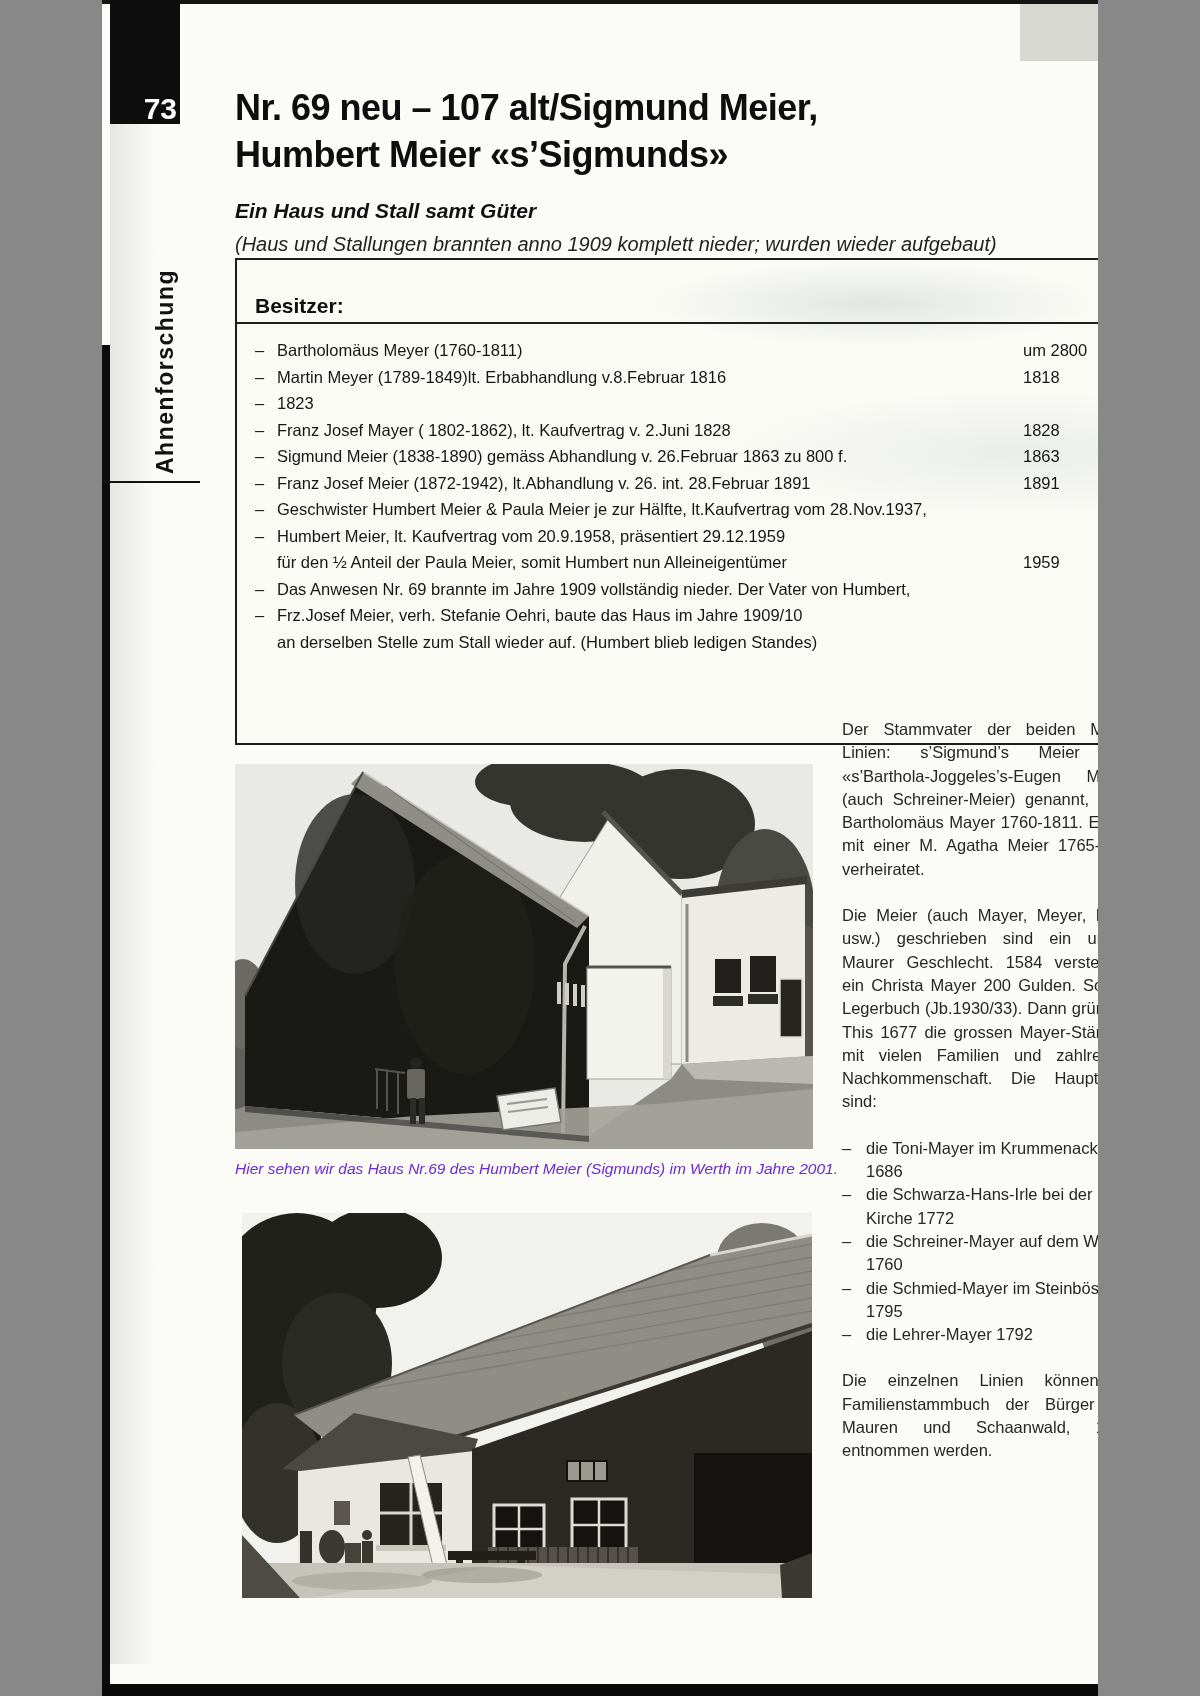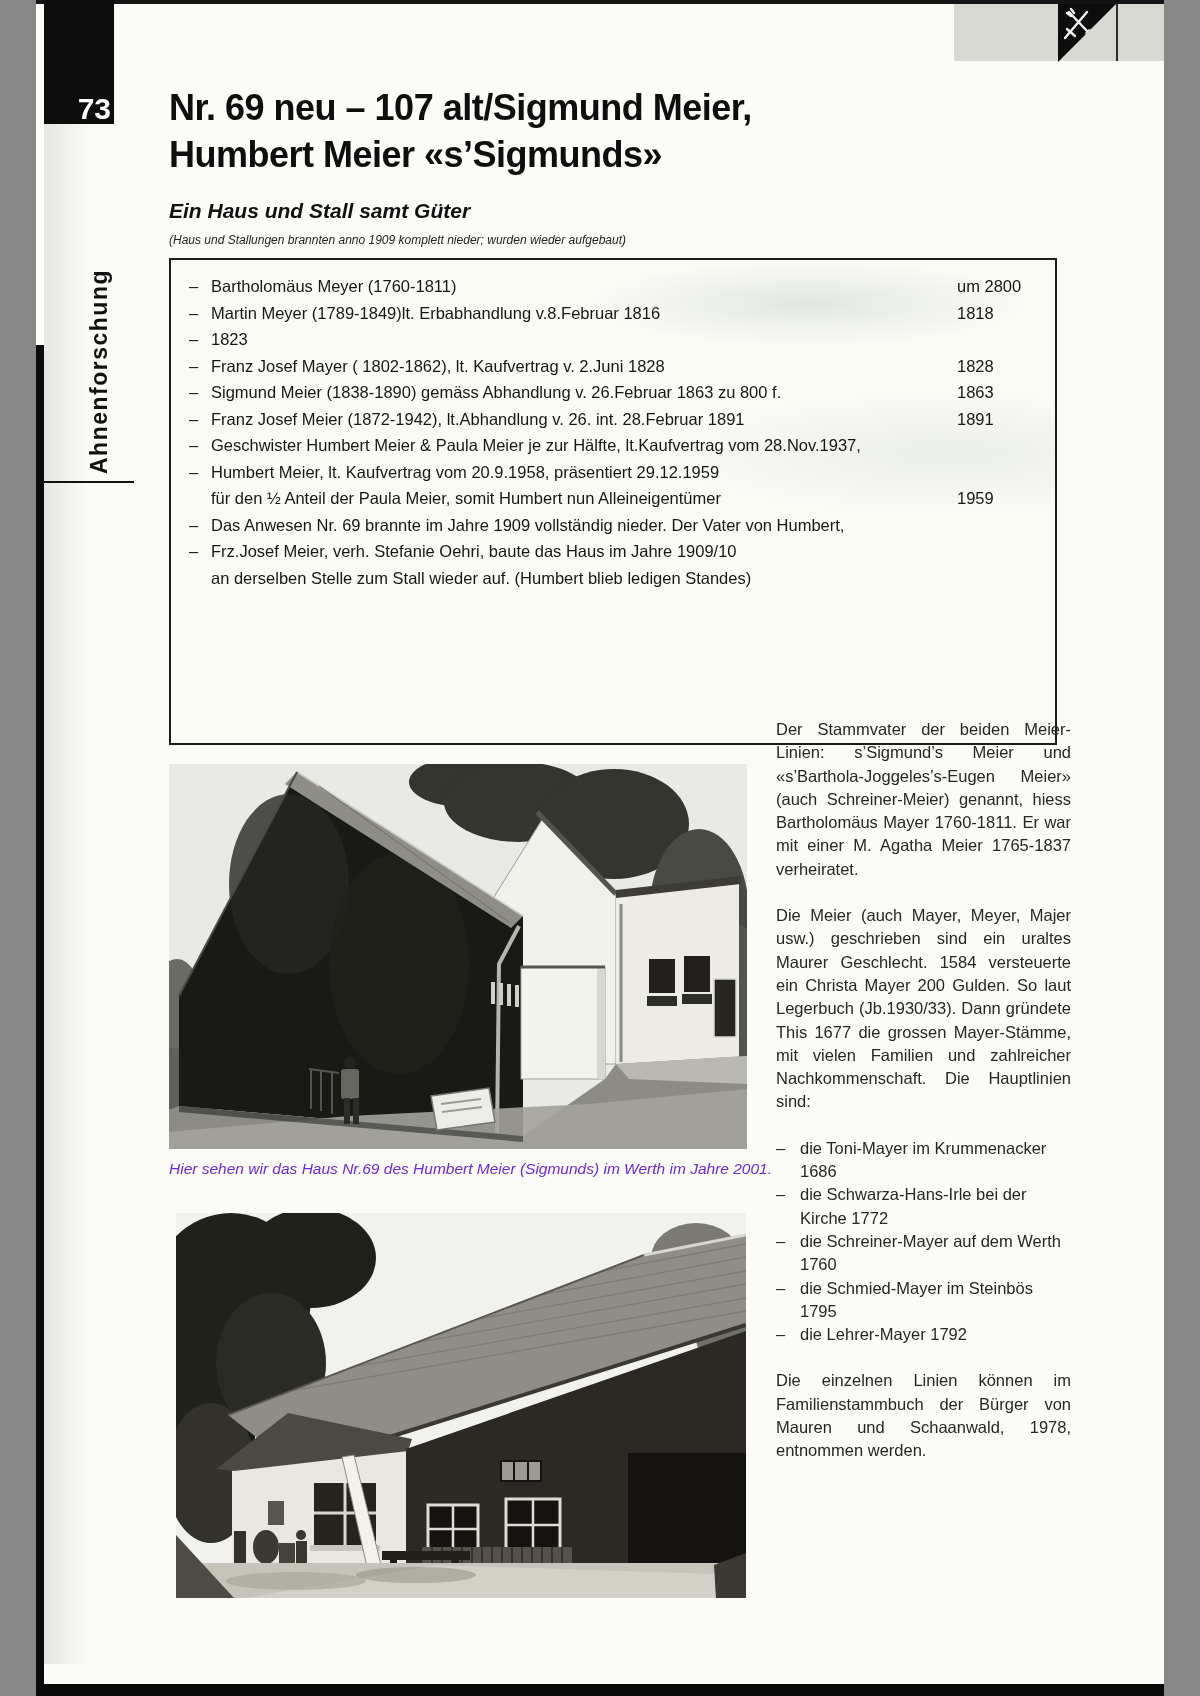--- a/index.html
+++ b/index.html
@@ -1,17 +1,17 @@
 <!DOCTYPE html>
 <html><head>
 <meta charset="utf-8">
 <style>
   html,body{margin:0;padding:0;background:#888;}
   .page{
-    position:relative;width:1128px;height:1696px;margin:0 auto;
+    position:relative;width:996px;height:1696px;margin:0 auto;
     background:#fbfbf8;overflow:hidden;
     font-family:"Liberation Sans",sans-serif;color:#141414;
   }
   
   .edge-top{position:absolute;left:0;top:0;width:1200px;height:4px;background:#141414;}
   .bottom-bar{position:absolute;left:0;top:1684px;width:1200px;height:12px;background:#0a0a0a;}
   .left-strip{position:absolute;left:0;top:345px;width:8px;height:1339px;background:#0c0c0c;}
   .margin-shade{position:absolute;left:8px;top:124px;width:46px;height:1540px;
     background:linear-gradient(to right,rgba(190,190,185,.35),rgba(190,190,185,0));}
   .corner-box{position:absolute;left:8px;top:0;width:70px;height:124px;background:#0d0d0d;}
@@ -25,21 +25,21 @@
   .emblem-band{position:absolute;left:918px;top:4px;width:282px;height:57px;background:#d8d8d3;}
   .emblem-triangle{position:absolute;left:104px;top:0;width:58px;height:58px;background:#0d0d0d;
     clip-path:polygon(0 0,100% 0,0 100%);}
   .emblem-triangle svg{position:absolute;left:2px;top:2px;}
   .band-line-a{position:absolute;left:162px;top:0;width:2px;height:57px;background:#2b2b28;}
   .band-line-b{position:absolute;left:220px;top:0;width:2px;height:57px;background:#2b2b28;}
   
   .title-block{position:absolute;left:133px;top:84px;width:890px;}
   .title-line{font-size:36px;font-weight:bold;line-height:47px;letter-spacing:-.5px;color:#0e0e0e;}
   .subtitle{margin-top:21px;font-size:21px;font-weight:bold;font-style:italic;color:#101010;}
-  .note{margin-top:10px;font-size:12px;font-style:italic;color:#222;}
+  .note{margin-top:10px;font-size:20px;font-style:italic;color:#222;}
   
   .owners-box{
     position:absolute;left:133px;top:258px;width:888px;height:487px;box-sizing:border-box;
     border:2px solid #1c1c1c;
     background:
       radial-gradient(ellipse 320px 60px at 72% 9%,rgba(160,175,170,.28),transparent 70%),
       radial-gradient(ellipse 420px 90px at 88% 40%,rgba(160,175,170,.18),transparent 70%),
       #fbfbf6;
   }
   .owners-heading{
@@ -99,20 +99,21 @@
   </div>
 
   <div class="title-block">
     <div class="title-line">Nr. 69 neu – 107 alt/Sigmund Meier,</div>
     <div class="title-line">Humbert Meier «s’Sigmunds»</div>
     <div class="subtitle">Ein Haus und Stall samt Güter</div>
     <div class="note">(Haus und Stallungen brannten anno 1909 komplett nieder; wurden wieder aufgebaut)</div>
   </div>
 
   <div class="owners-box">
+    <div class="owners-heading">Besitzer:</div>
     <div class="owners-rows">
 
         <div class="o-row">
           <span class="o-dash">–</span>
           <span class="o-text">Bartholomäus Meyer (1760-1811)</span>
           <span class="o-year">um 2800</span>
         </div>
 
         <div class="o-row">
           <span class="o-dash">–</span>

